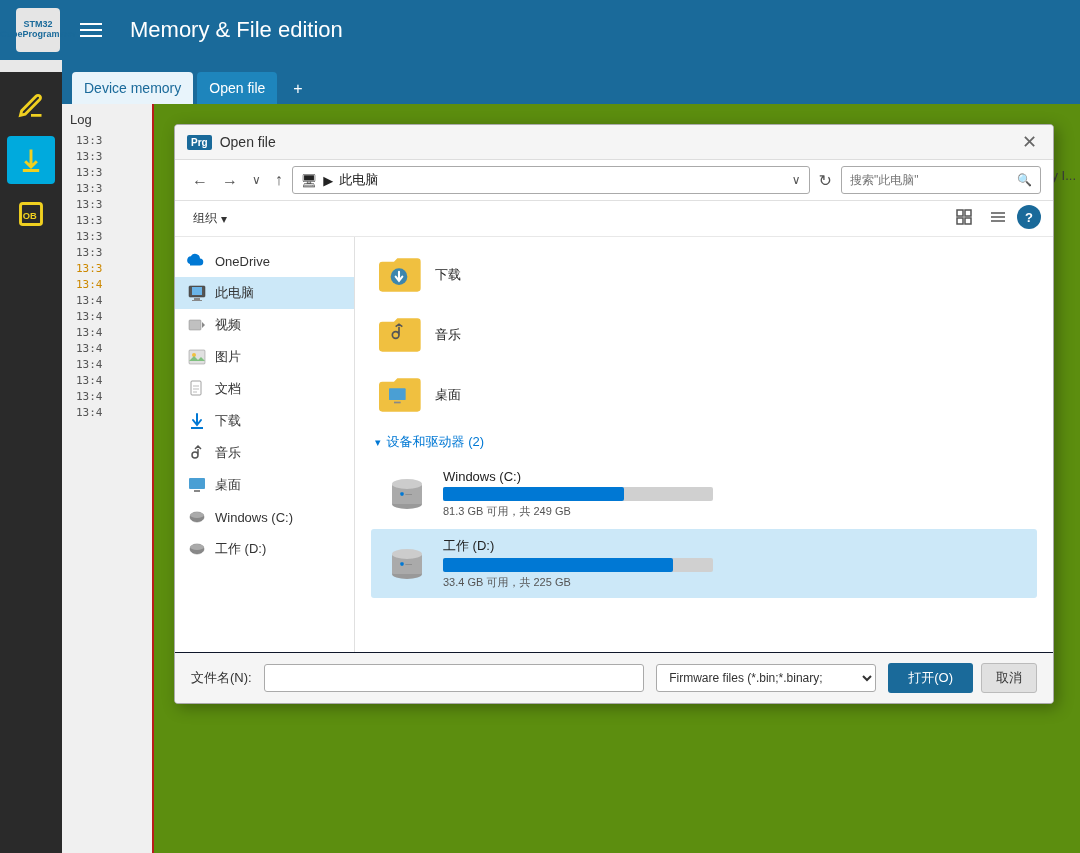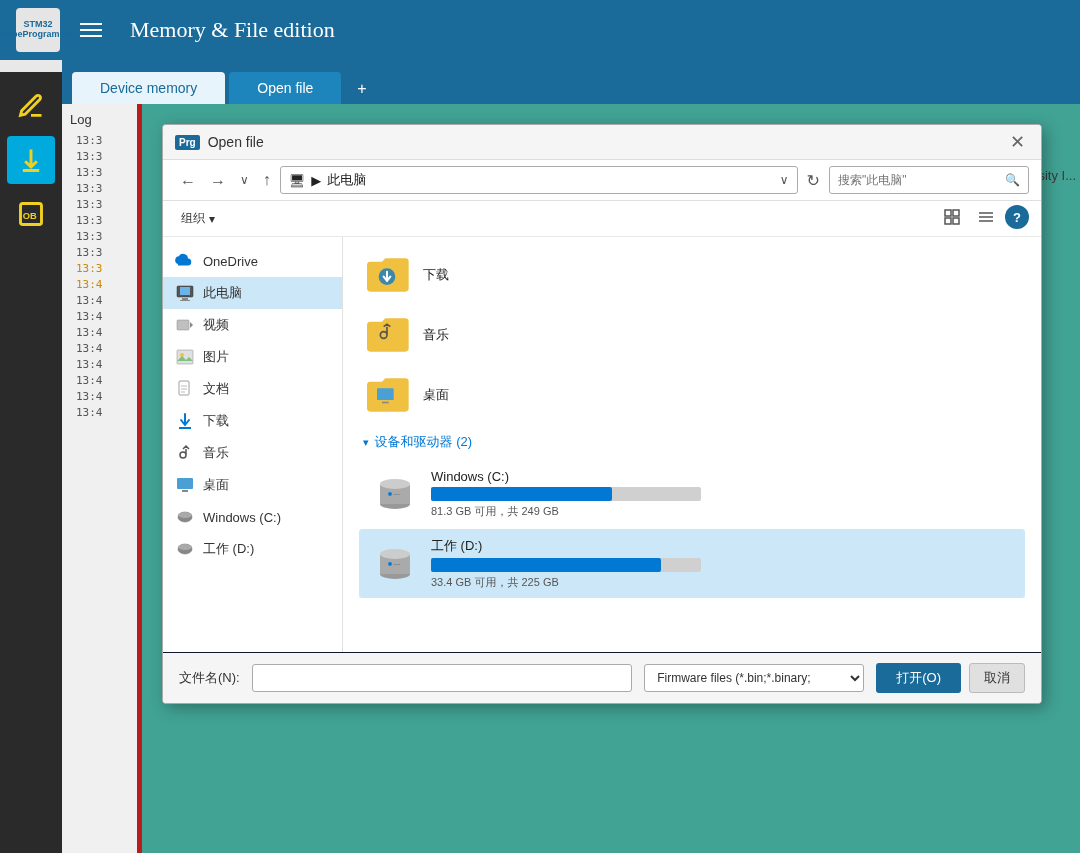--- a/index.html
+++ b/index.html
@@ -14,21 +14,21 @@
     .logo-icon {
       width: 44px; height: 44px; background: #e5e5e5; border-radius: 4px;
       display: flex; flex-direction: column; align-items: center; justify-content: center;
       font-size: 9px; font-weight: bold; color: #1a6a9a; line-height: 1.1;
     }
     .hamburger-btn {
       background: none; border: none; cursor: pointer;
       display: flex; flex-direction: column; gap: 4px; padding: 4px;
     }
     .hamburger-btn span { display: block; width: 22px; height: 2px; background: white; }
-    .header-title { color: white; font-size: 22px; font-weight: 400; margin-left: 8px; font-family: Liberation Serif, serif; }
+    .header-title { color: white; font-size: 22px; font-weight: 400; margin-left: 8px; }
 
     
     .sidebar {
       position: absolute; left: 0; top: 72px; width: 62px; height: calc(100% - 60px);
       background: #2a2a2a; display: flex; flex-direction: column; align-items: center;
       padding-top: 10px; gap: 6px;
     }
     .sidebar-item {
       width: 48px; height: 48px; display: flex; align-items: center; justify-content: center;
       cursor: pointer; border-radius: 4px;
@@ -41,50 +41,50 @@
       position: absolute; left: 62px; top: 60px; right: 0; bottom: 0;
       background: #f0f0f0; display: flex; flex-direction: column;
     }
 
     
     .tab-bar {
       display: flex; align-items: flex-end; background: #1a6a9a;
       padding: 0 0 0 10px; height: 44px; gap: 4px;
     }
     .tab {
-      padding: 8px 28px; cursor: pointer; border-radius: 4px 4px 0 0;
+      padding: 8px 12px; cursor: pointer; border-radius: 4px 4px 0 0;
       font-size: 14px; font-weight: 500; color: white; border: none;
       background: transparent;
     }
     .tab.active { background: #e8f4fb; color: #1a6a9a; }
     .tab.inactive { background: #1e85bc; color: white; }
     .tab-plus {
       padding: 6px 12px; cursor: pointer; border-radius: 4px 4px 0 0;
       font-size: 16px; color: white; background: transparent; border: none;
     }
 
     
     .log-area {
       display: flex; flex: 1; overflow: hidden;
     }
     .log-sidebar {
-      width: 80px; background: #f0f0f0; border-right: 5px solid #b91c1c;
+      width: 92px; background: #f0f0f0; border-right: 2px solid #b91c1c;
       display: flex; flex-direction: column;
     }
     .log-label {
       font-size: 13px; color: #333; padding: 8px 8px 4px 8px; font-weight: 500;
     }
     .log-lines {
       flex: 1; overflow: hidden; padding: 2px 14px;
       font-size: 11px; color: #555; font-family: monospace;
     }
     .log-line { line-height: 16px; white-space: nowrap; }
     .log-line.yellow { color: #cc8800; }
     .log-right {
-      flex: 1; background: #5eead4; position: relative; overflow: hidden;
+      flex: 1; background: #84cc16; position: relative; overflow: hidden;
     }
 
     
     .dialog-overlay {
       position: absolute; top: 0; left: 0; right: 0; bottom: 0;
       background: rgba(0,0,0,0.3); display: flex; align-items: flex-start;
       justify-content: flex-start; padding: 20px;
       z-index: 10;
     }
     .dialog {

